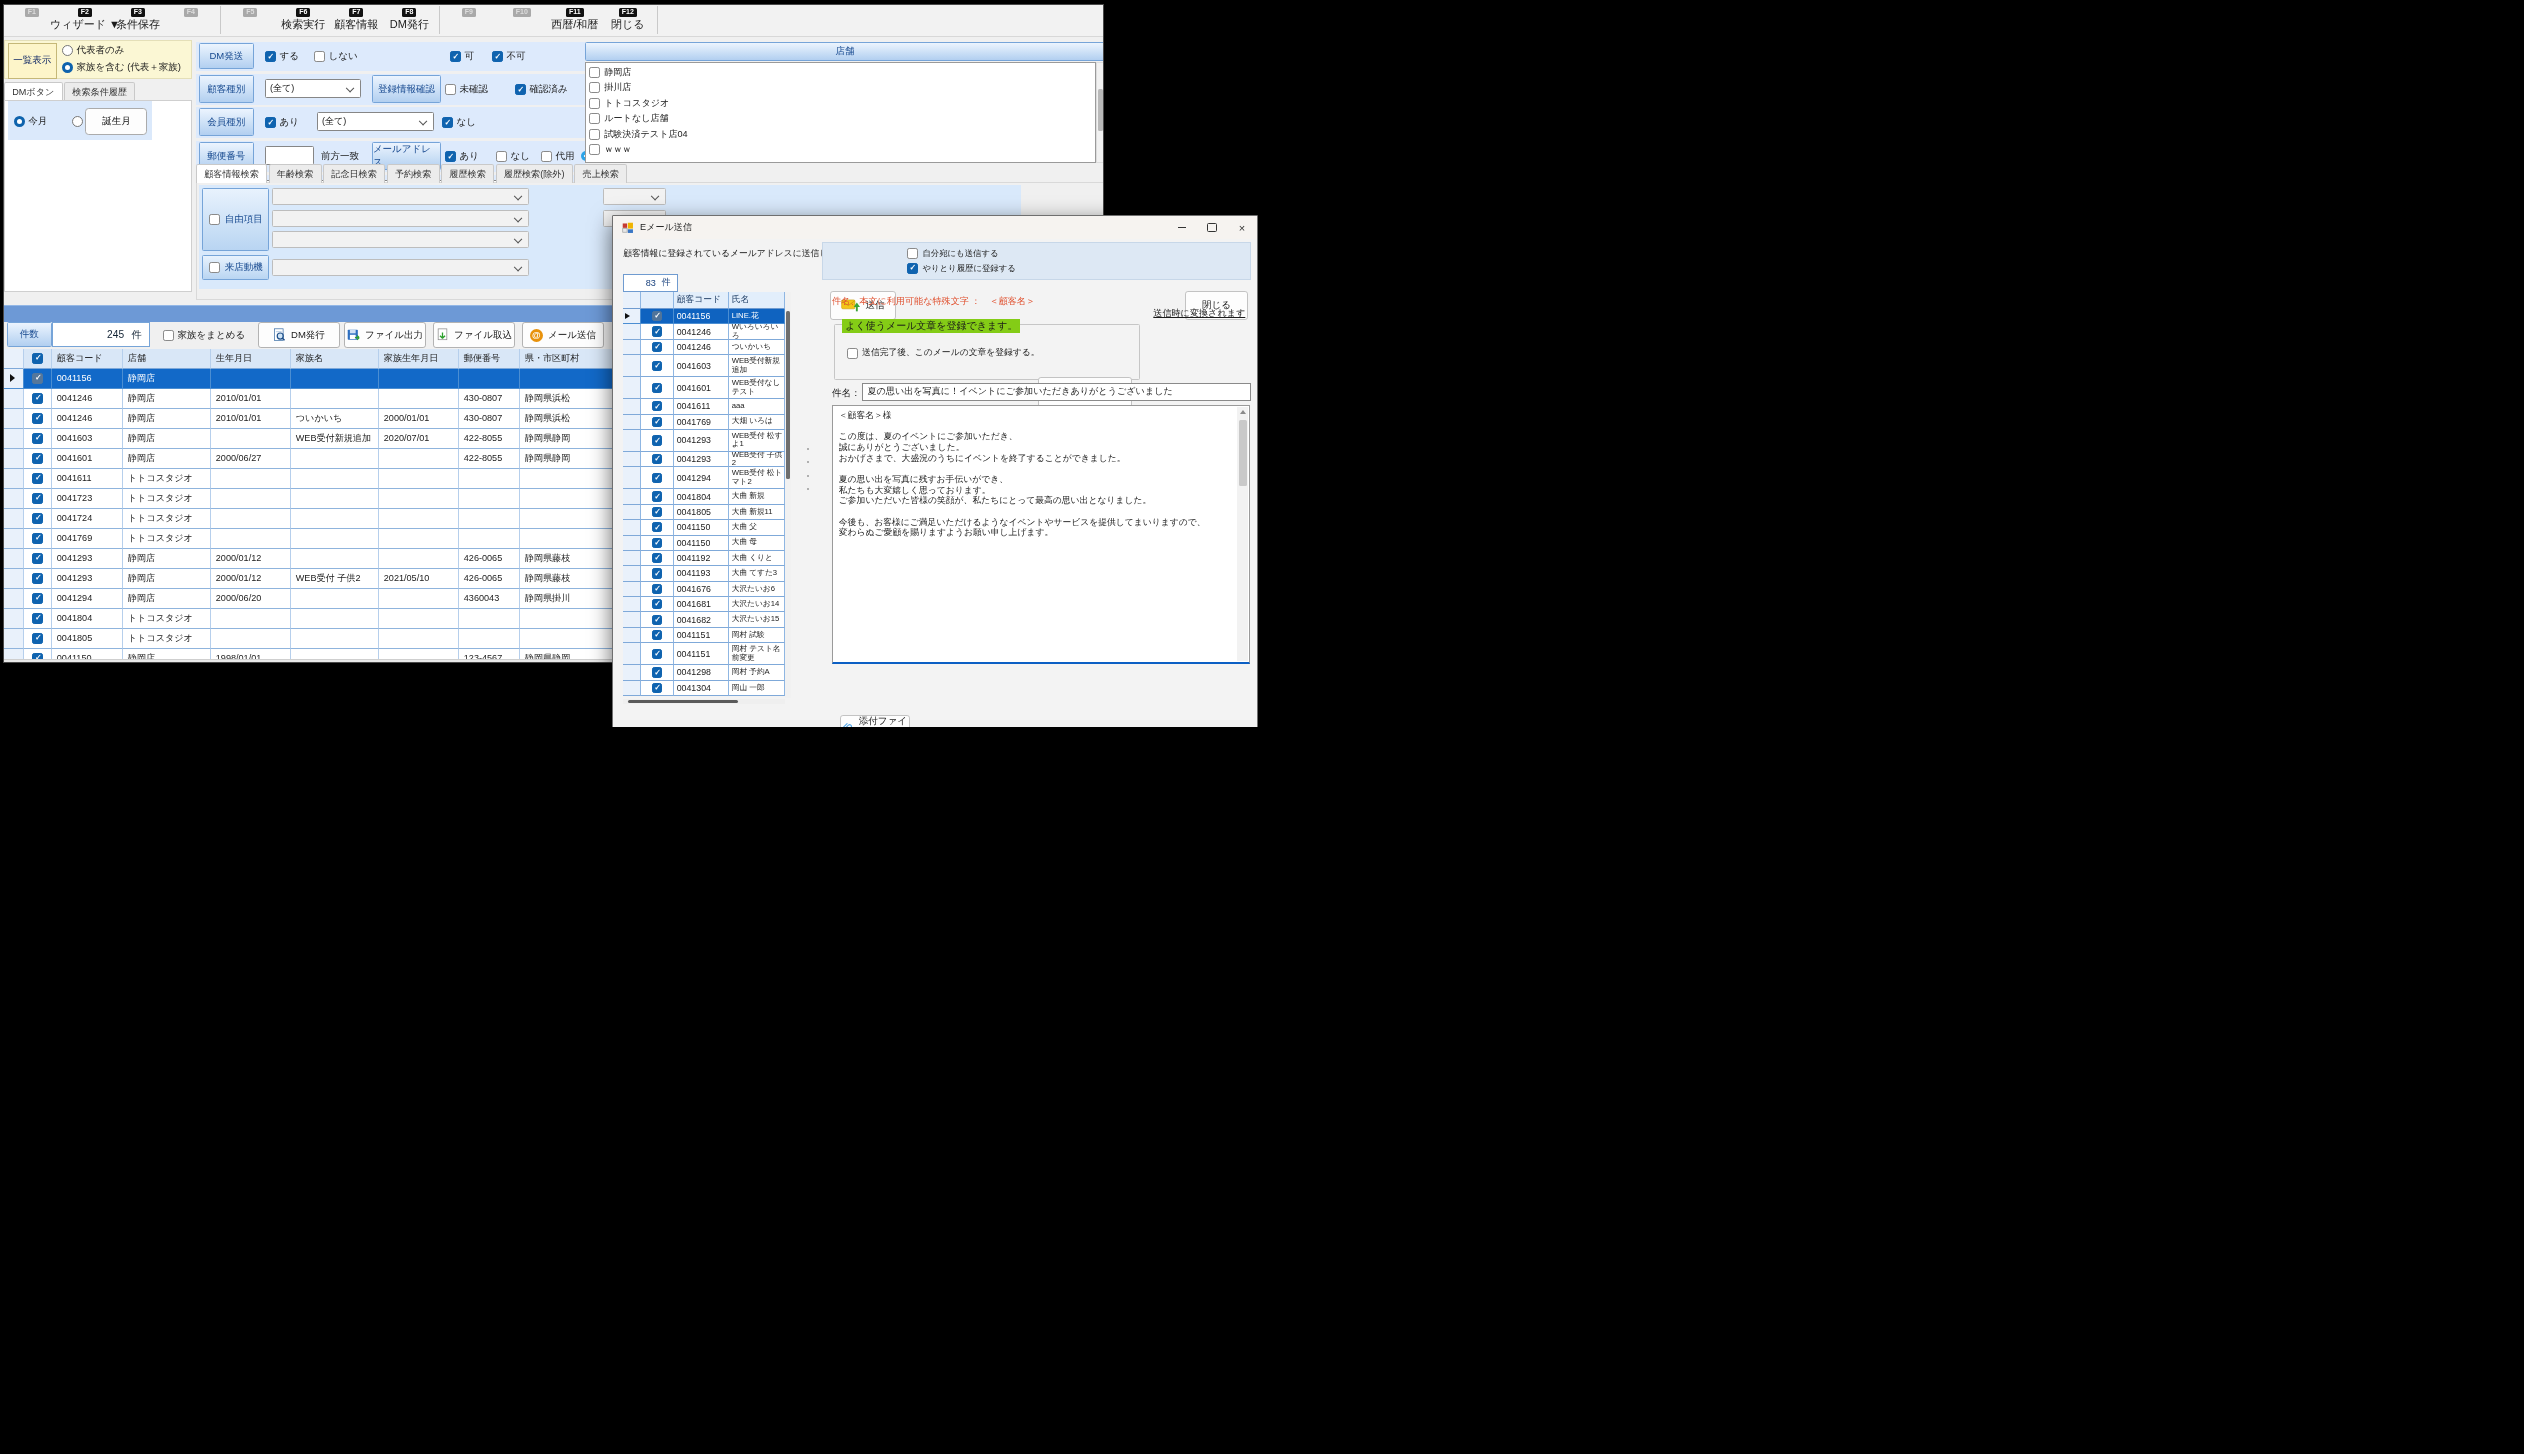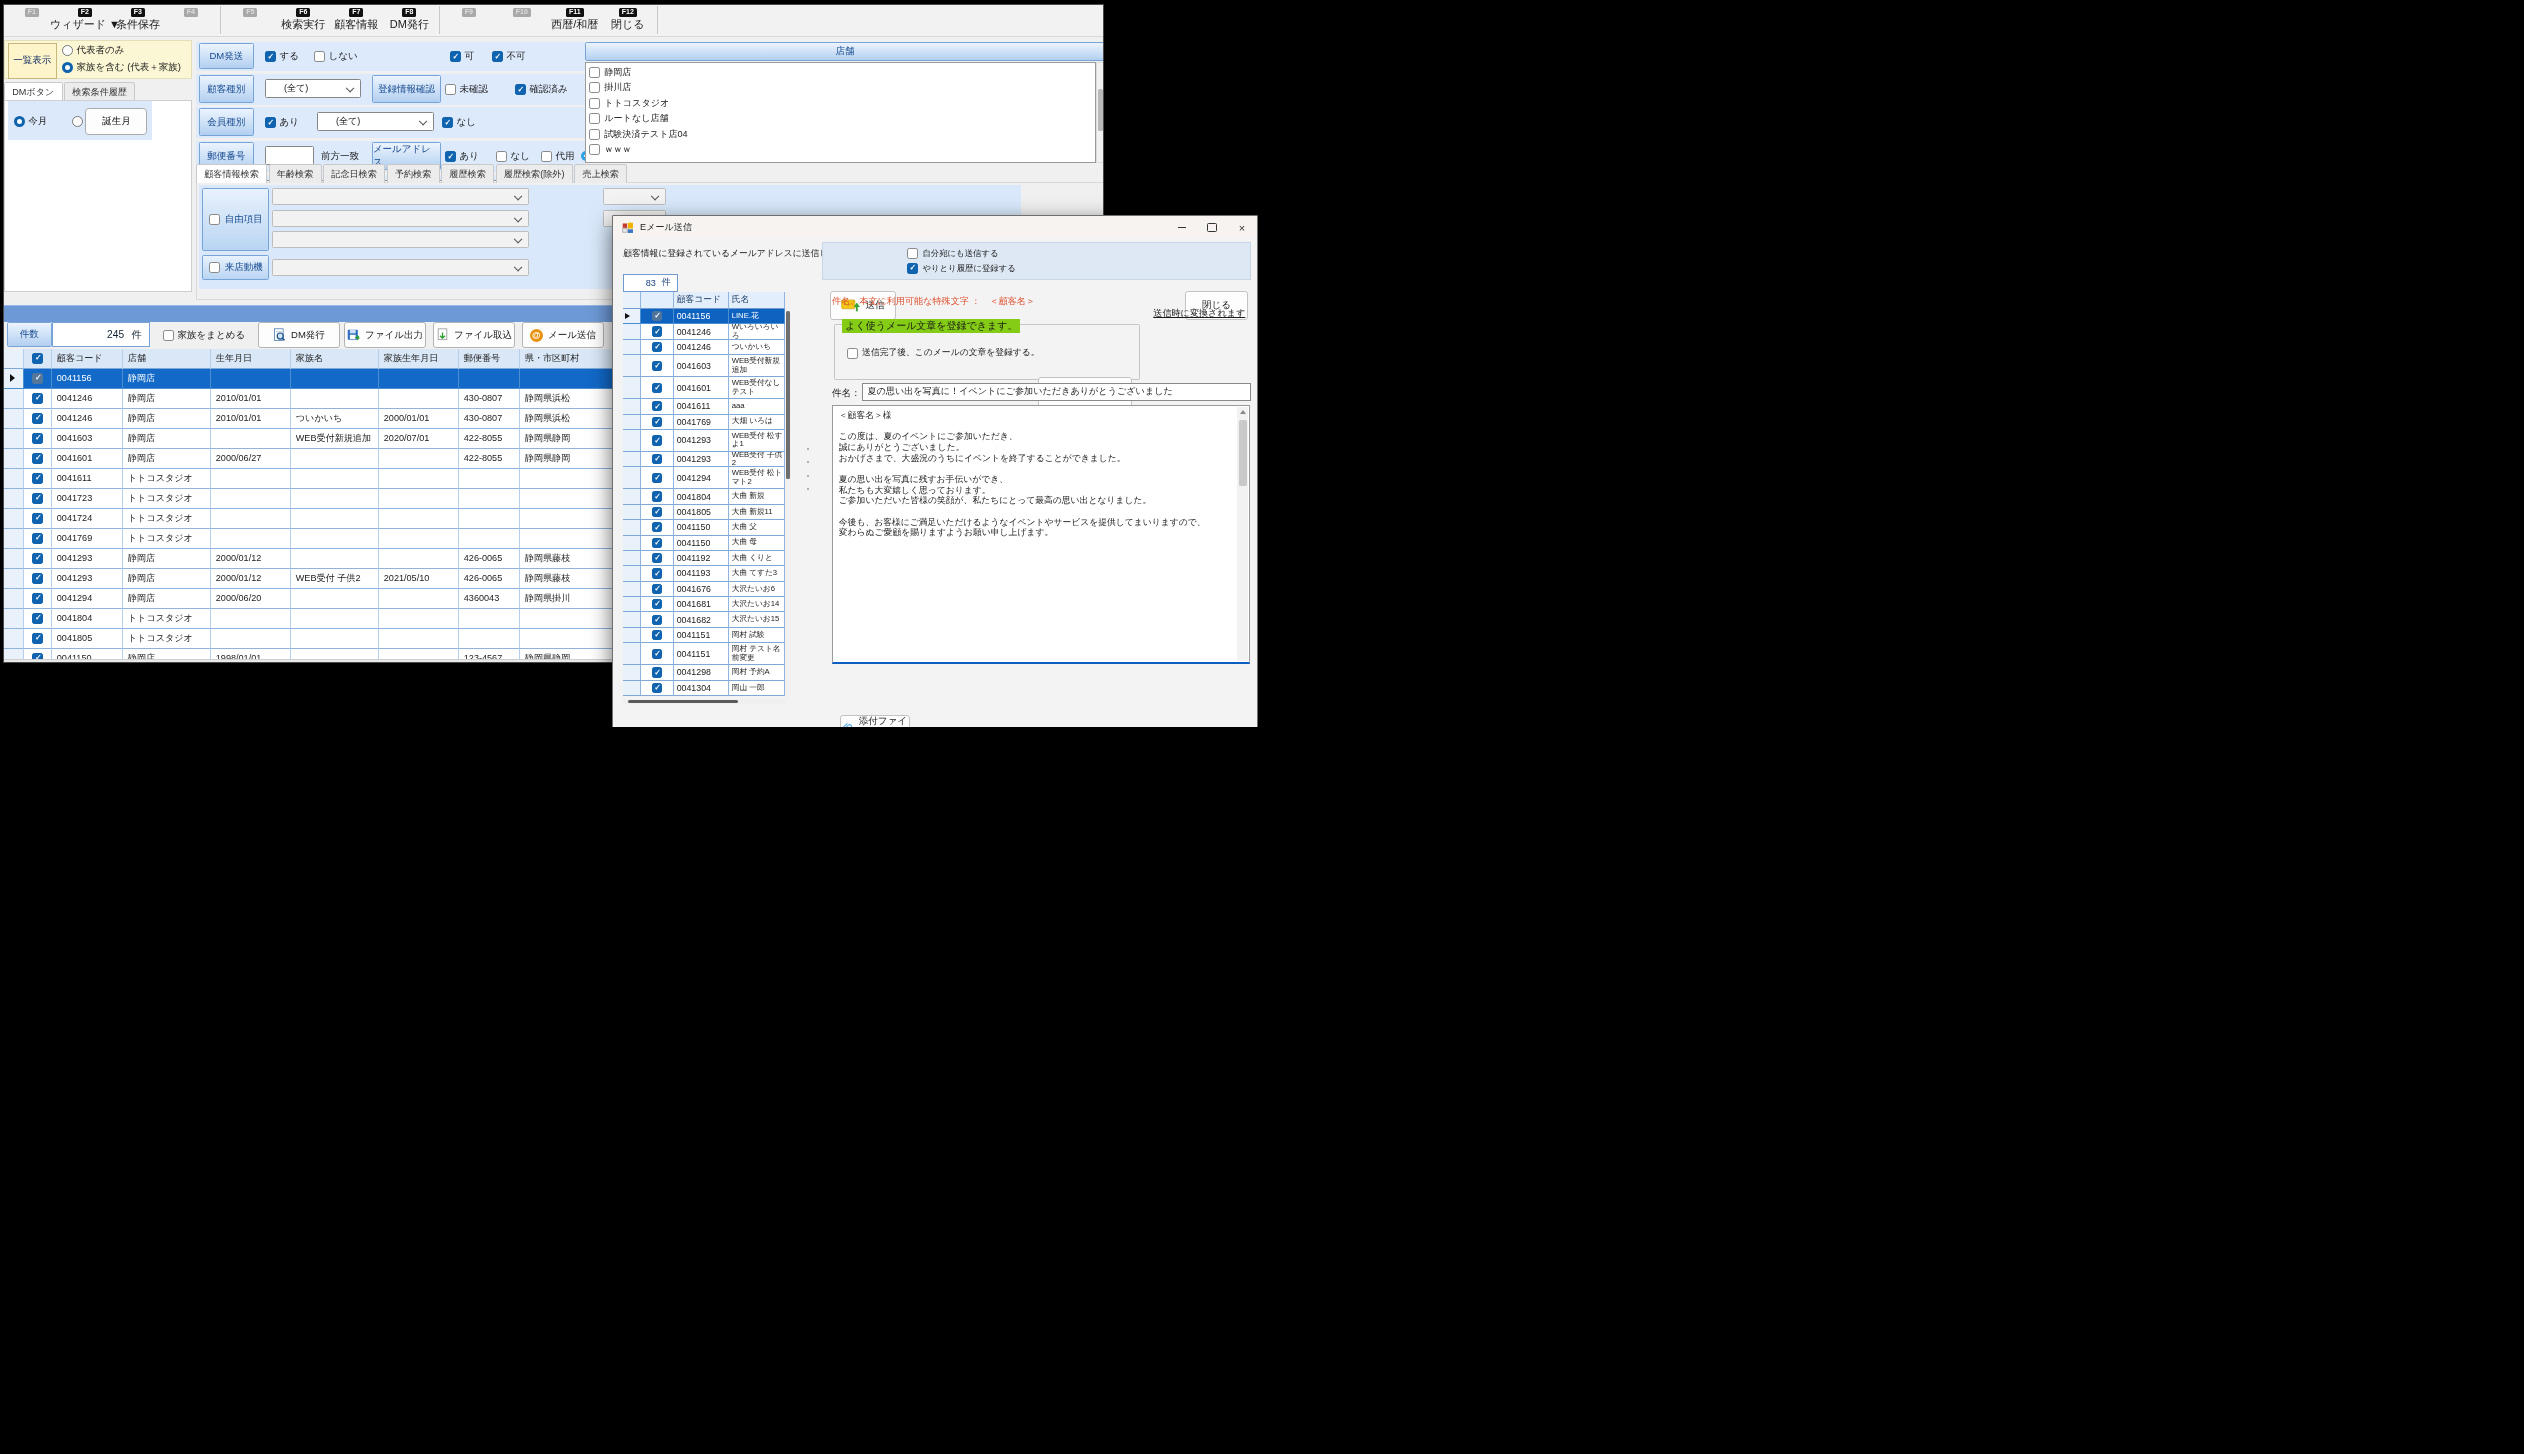--- a/index.html
+++ b/index.html
@@ -17,21 +17,21 @@
   .tlabel{font-size:11px;margin-top:0;color:#1a1a1a;white-space:nowrap;}
   .tsep{width:0.7px;background:#c9c9c9;margin:1.5px 2.9px;}
   
   .cb{width:11px;height:11px;box-sizing:border-box;border:0.7px solid #8a8a8a;border-radius:2.2px;background:#fff;display:inline-block;position:relative;flex:none;cursor:pointer;}
   .cb.on{background:#0f63af;border-color:#0f63af;}
   .cb.on::after{content:"✓";position:absolute;left:1.5px;top:-0.7px;color:#fff;font-size:8px;font-weight:bold;}
   .rb{width:11px;height:11px;box-sizing:border-box;border:0.7px solid #777;border-radius:50%;background:#fff;display:inline-block;flex:none;cursor:pointer;}
   .rb.on{border:3.3px solid #0e63ad;}
   .lbl{font-size:9.5px;white-space:nowrap;}
   .ctl-row{display:flex;align-items:center;gap:3.7px;position:absolute;}
-  .combo{background:#fff;border:0.7px solid #868686;border-radius:1.5px;position:relative;font-size:9.1px;display:flex;align-items:center;padding-left:18px;box-sizing:border-box;cursor:pointer;}
+  .combo{background:#fff;border:0.7px solid #868686;border-radius:1.5px;position:relative;font-size:9.1px;display:flex;align-items:center;padding-left:4px;box-sizing:border-box;cursor:pointer;}
   .combo.gray{background:#f2f2f2;border-color:#bdbdbd;}
   .combo::after{content:"";position:absolute;right:6.6px;top:40%;width:5.1px;height:5.1px;border-right:1.2px solid #555;border-bottom:1.2px solid #555;transform:translateY(-30%) rotate(45deg);}
   .tinput{background:#fff;border:0.7px solid #868686;border-radius:1.5px;box-sizing:border-box;font-size:9.1px;padding:1.5px 4.4px;}
   .glabel{background:linear-gradient(180deg,#ecf4fe 0%,#cfe2f7 50%,#b2cff0 100%);border:0.7px solid #76a4d8;border-radius:1.5px;color:#17498f;display:flex;align-items:center;justify-content:center;font-size:9.5px;box-sizing:border-box;}
   
   .ypanel{position:absolute;left:0;top:35px;width:188px;height:39px;background:#fbf7d4;border:0.7px solid #e4dfb8;box-sizing:border-box;}
   .ybox{position:absolute;left:2.9px;top:2.2px;width:47px;height:34px;background:#fdf5c9;border:0.7px solid #c5b878;color:#122a66;font-size:9.5px;display:flex;align-items:center;justify-content:center;}
   
   .dmtabs{position:absolute;left:0;top:77px;height:18.3px;display:flex;}
   .tab{font-size:9.1px;padding:2.9px 7.3px 2.2px;border:0.7px solid #c9c9c9;border-bottom:none;background:#ececec;color:#333;border-radius:2.2px 2.2px 0 0;margin-right:1.5px;cursor:pointer;}

